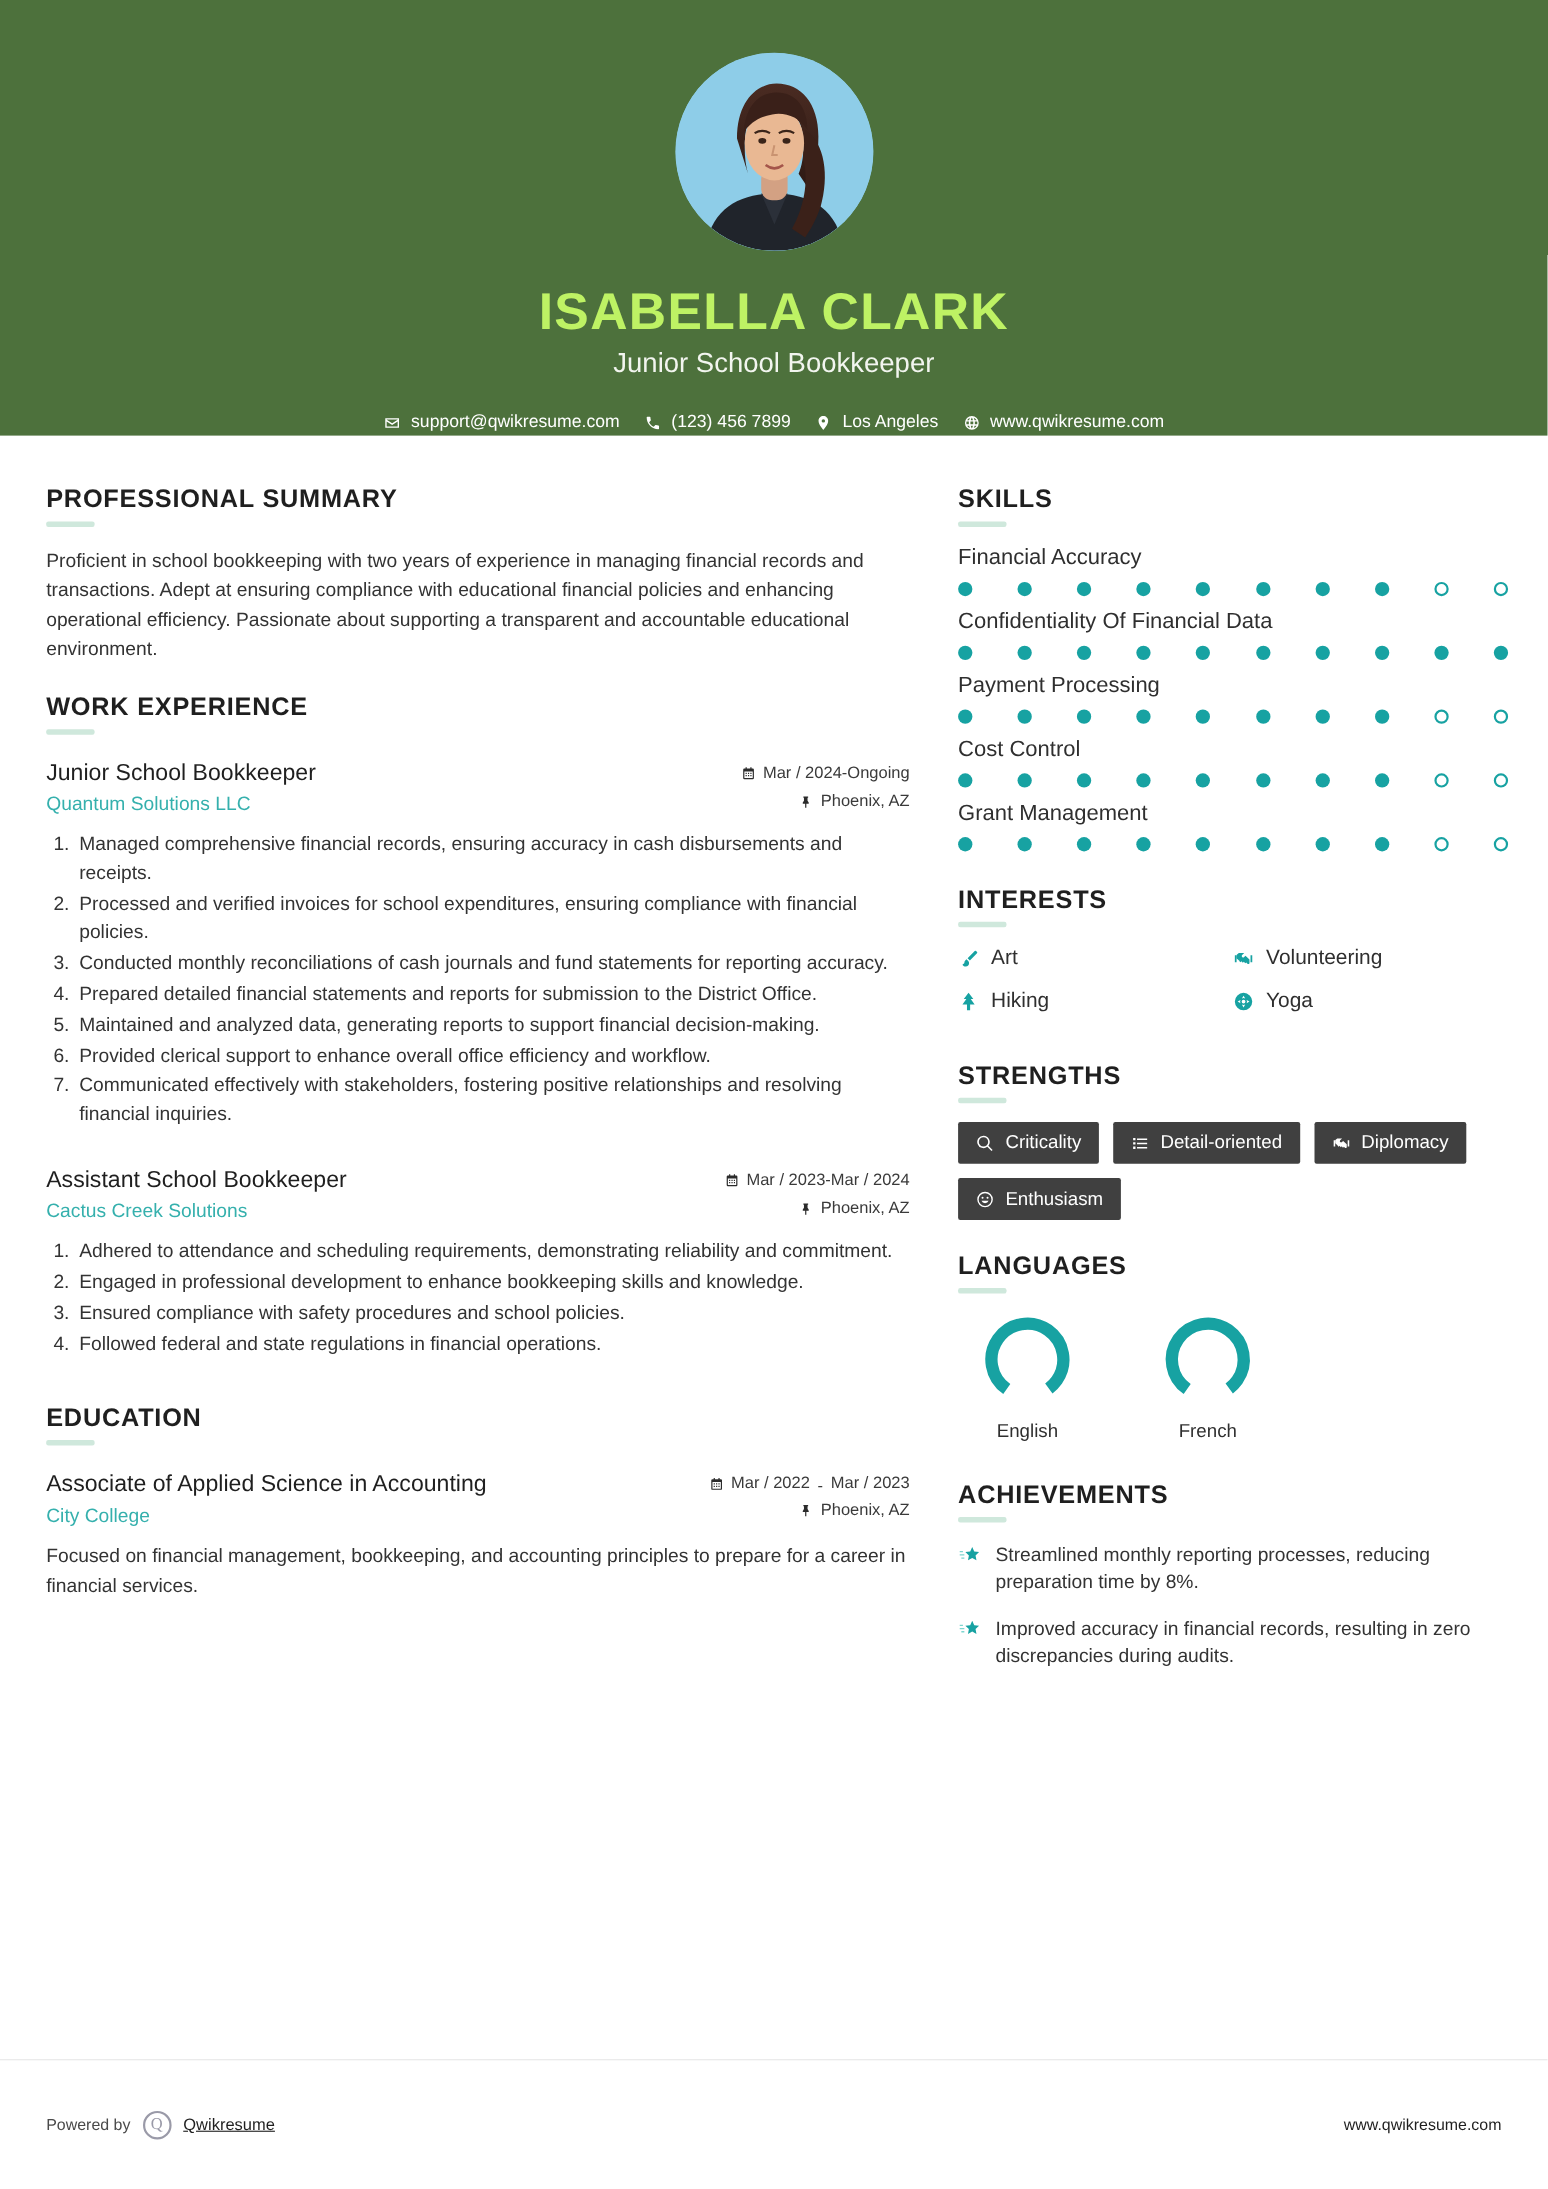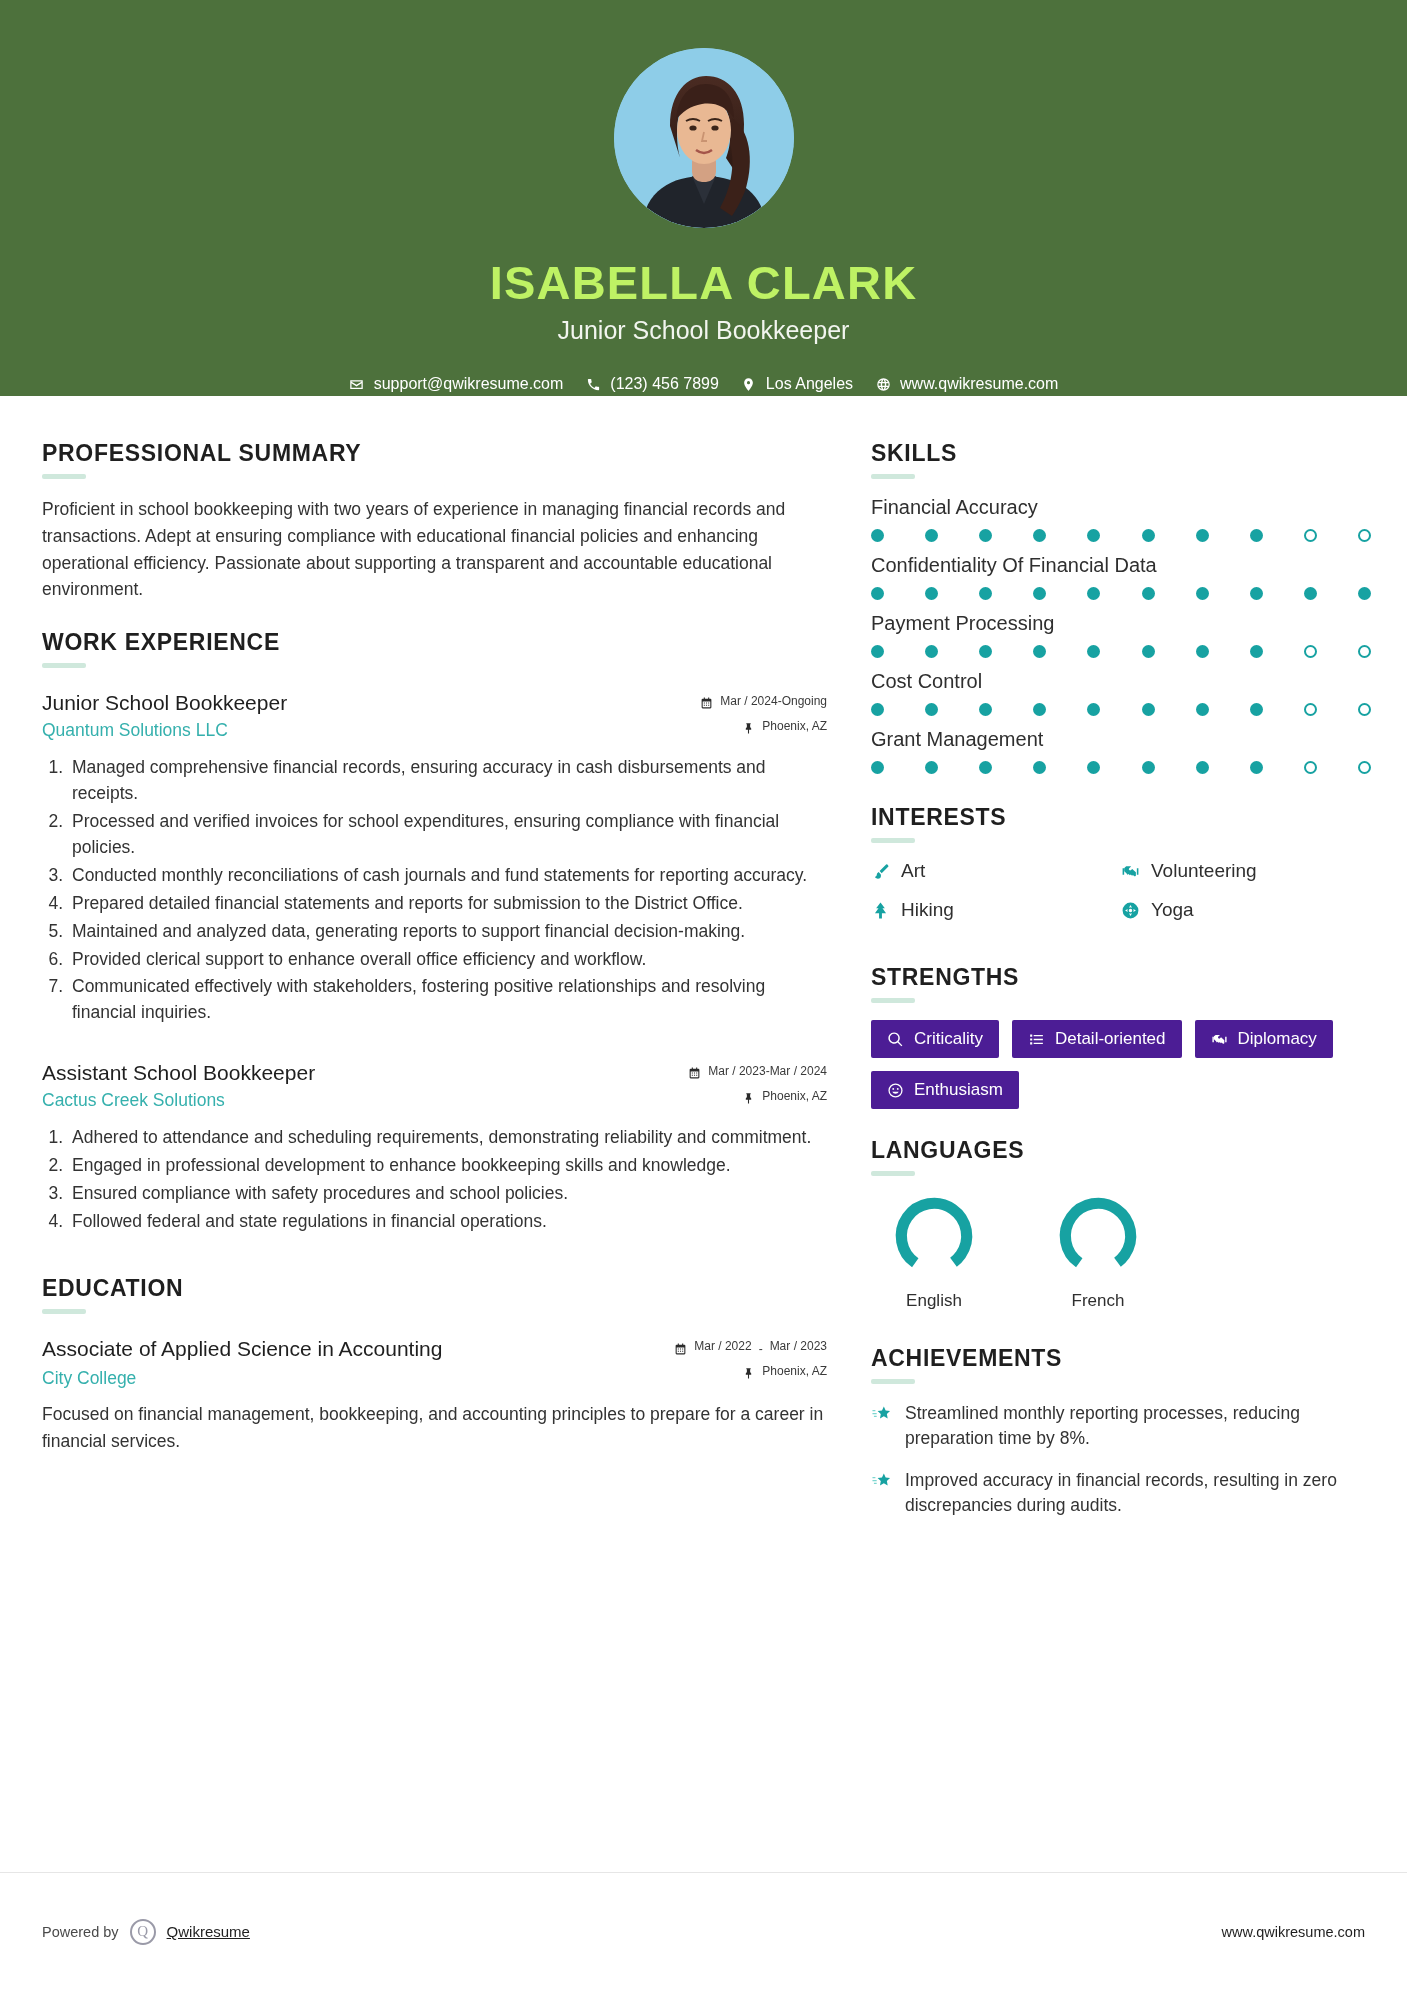--- a/index.html
+++ b/index.html
@@ -89,21 +89,21 @@
   .entry-top{display:flex;justify-content:space-between;align-items:flex-start;gap:14px;}
   .entry-role{
     font-size:21px;font-weight:500;color:#1f1f1f;line-height:1.25;max-width:470px;
   }
   .entry-org{
     font-size:17.5px;color:#35b0ad;margin-top:4px;
   }
   .entry-meta{text-align:right;padding-top:4px;min-width:200px;}
   .meta-line{
     display:flex;align-items:flex-start;justify-content:flex-end;gap:7px;
-    font-size:12px;color:#3a3a3a;white-space:nowrap;
+    font-size:15px;color:#3a3a3a;white-space:nowrap;
   }
   .meta-line + .meta-line{margin-top:9px;}
   .meta-line svg{width:13px;height:14px;fill:#2b2b2b;flex-shrink:0;margin-top:2px;}
   .meta-dates{display:flex;align-items:flex-start;gap:7px;}
   .date-stack{display:flex;flex-direction:column;line-height:1.15;text-align:left;}
 
   .entry-list{
     margin-top:14px;padding-left:26px;
   }
   .entry-list li{
@@ -119,21 +119,21 @@
   .dot{width:13px;height:13px;border-radius:50%;}
   .dot.on{background:#17a2a2;}
   .dot.off{background:transparent;border:2.2px solid #17a2a2;}
 
   .interests-grid{display:flex;flex-wrap:wrap;}
   .interest{width:50%;display:flex;align-items:center;gap:11px;font-size:19px;color:#2f2f2f;margin-bottom:17px;}
   .interest svg{width:19px;height:19px;fill:#17a2a2;flex-shrink:0;}
 
   .strengths-wrap{display:flex;flex-wrap:wrap;gap:13px;}
   .strength{
-    background:#4c1d95;color:#ffffff;
+    background:#404040;color:#ffffff;
     font-size:17px;
     padding:9px 16px;
     display:inline-flex;align-items:center;gap:10px;
     border-radius:2px;
   }
   .strength svg{width:17px;height:17px;fill:#ffffff;flex-shrink:0;}
 
   .lang-row{display:flex;gap:38px;margin-top:6px;}
   .lang{width:126px;display:flex;flex-direction:column;align-items:center;}
   .lang svg{width:86px;height:86px;display:block;}

